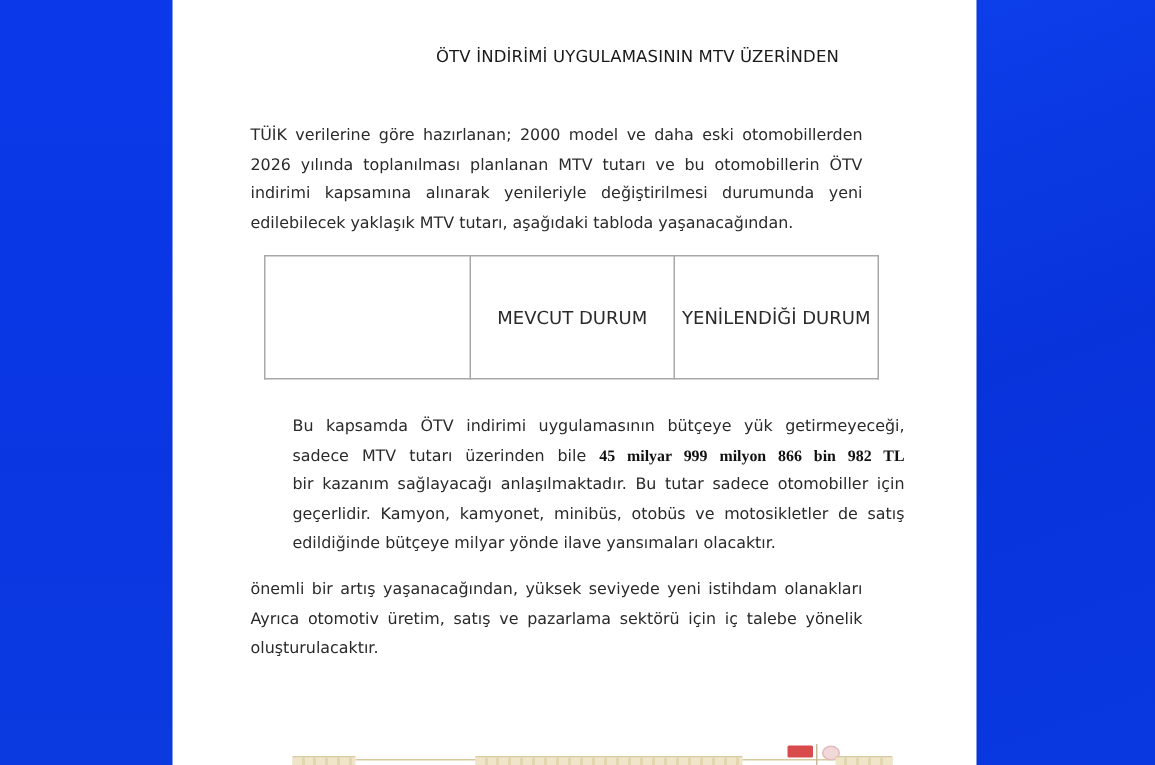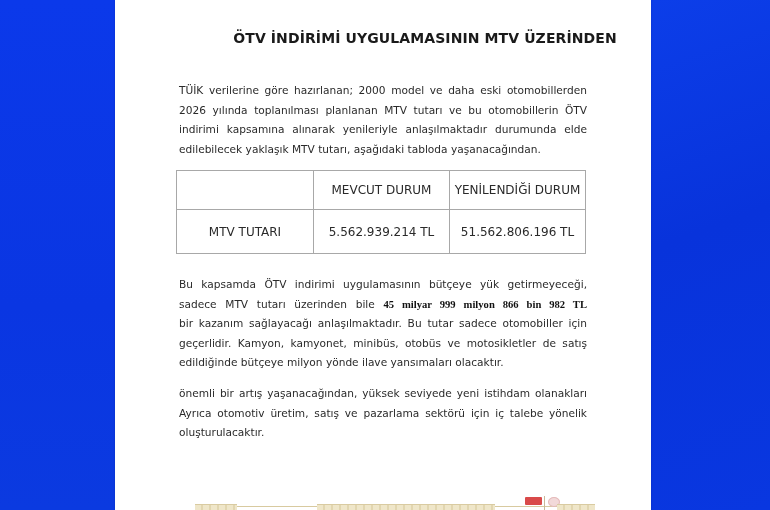--- a/index.html
+++ b/index.html
@@ -37,50 +37,50 @@
       height: 510px;
       background: #ffffff;
       box-shadow: 0 0 2px rgba(0,0,0,0.15);
     }
     .title {
       position: absolute;
       left: 0;
       width: 620px;
       top: 27px;
       text-align: center;
-      font-weight: bold;
-      font-size: 14px;
+      font-weight: normal;
+      font-size: 11px;
       line-height: 22px;
       color: #1a1a1a;
       letter-spacing: 0.1px;
     }
     .para {
       position: absolute;
-      left: 64px;
+      left: 52px;
       width: 408px;
       font-size: 10.6px;
       line-height: 19.5px;
       color: #2a2a2a;
       text-align: justify;
     }
     .para .line {
       display: block;
       text-align: justify;
       text-align-last: justify;
       white-space: nowrap;
     }
     .para .line.last {
       text-align-last: left;
     }
     .para b {
       color: #111;
       font-family: Liberation Serif, serif;
     }
     .p1 { top: 81px; }
-    .p2 { top: 275px; }
+    .p2 { top: 275px; margin-left: 28px; }
     .p3 { top: 384px; }
 
     .tbl {
       position: absolute;
       left: 61px;
       top: 170px;
       width: 409px;
       height: 83px;
       border-collapse: collapse;
       table-layout: fixed;
@@ -155,50 +155,45 @@
 
 <div class="page">
 
   <div class="title">
     <div>ÖTV İNDİRİMİ UYGULAMASININ MTV ÜZERİNDEN</div>
   </div>
 
   <div class="para p1">
     <span class="line">TÜİK verilerine göre hazırlanan; 2000 model ve daha eski otomobillerden</span>
     <span class="line">2026 yılında toplanılması planlanan MTV tutarı ve bu otomobillerin ÖTV</span>
-    <span class="line">indirimi kapsamına alınarak yenileriyle anlaşılmaktadır durumunda elde</span>
+    <span class="line">indirimi kapsamına alınarak yenileriyle değiştirilmesi durumunda yeni</span>
     <span class="line last">edilebilecek yaklaşık MTV tutarı, aşağıdaki tabloda yaşanacağından.</span>
   </div>
 
   <table class="tbl">
     <colgroup>
         <col class="c1">
         <col class="c2">
         <col class="c3">
       </colgroup>
     <tbody>
         <tr class="h">
       <td></td>
       <td>MEVCUT DURUM</td>
       <td>YENİLENDİĞİ DURUM</td>
     </tr>
-    <tr class="r">
-      <td>MTV TUTARI</td>
-      <td>5.562.939.214 TL</td>
-      <td>51.562.806.196 TL</td>
-    </tr>
   </tbody>
     </table>
 
   <div class="para p2">
     <span class="line">Bu kapsamda ÖTV indirimi uygulamasının bütçeye yük getirmeyeceği,</span>
     <span class="line"><span>sadece MTV tutarı üzerinden bile </span><b>45 milyar 999 milyon 866 bin 982 TL</b></span>
     <span class="line">bir kazanım sağlayacağı anlaşılmaktadır. Bu tutar sadece otomobiller için</span>
     <span class="line">geçerlidir. Kamyon, kamyonet, minibüs, otobüs ve motosikletler de satış</span>
-    <span class="line last">edildiğinde bütçeye milyon yönde ilave yansımaları olacaktır.</span>
+    <span class="line last">edildiğinde bütçeye milyar yönde ilave yansımaları olacaktır.</span>
   </div>
 
   <div class="para p3">
     <span class="line">önemli bir artış yaşanacağından, yüksek seviyede yeni istihdam olanakları</span>
     <span class="line">Ayrıca otomotiv üretim, satış ve pazarlama sektörü için iç talebe yönelik</span>
     <span class="line last">oluşturulacaktır.</span>
   </div>
 
   <div class="footer">
     <div class="seg" style="left:0;width:42px;"></div>

